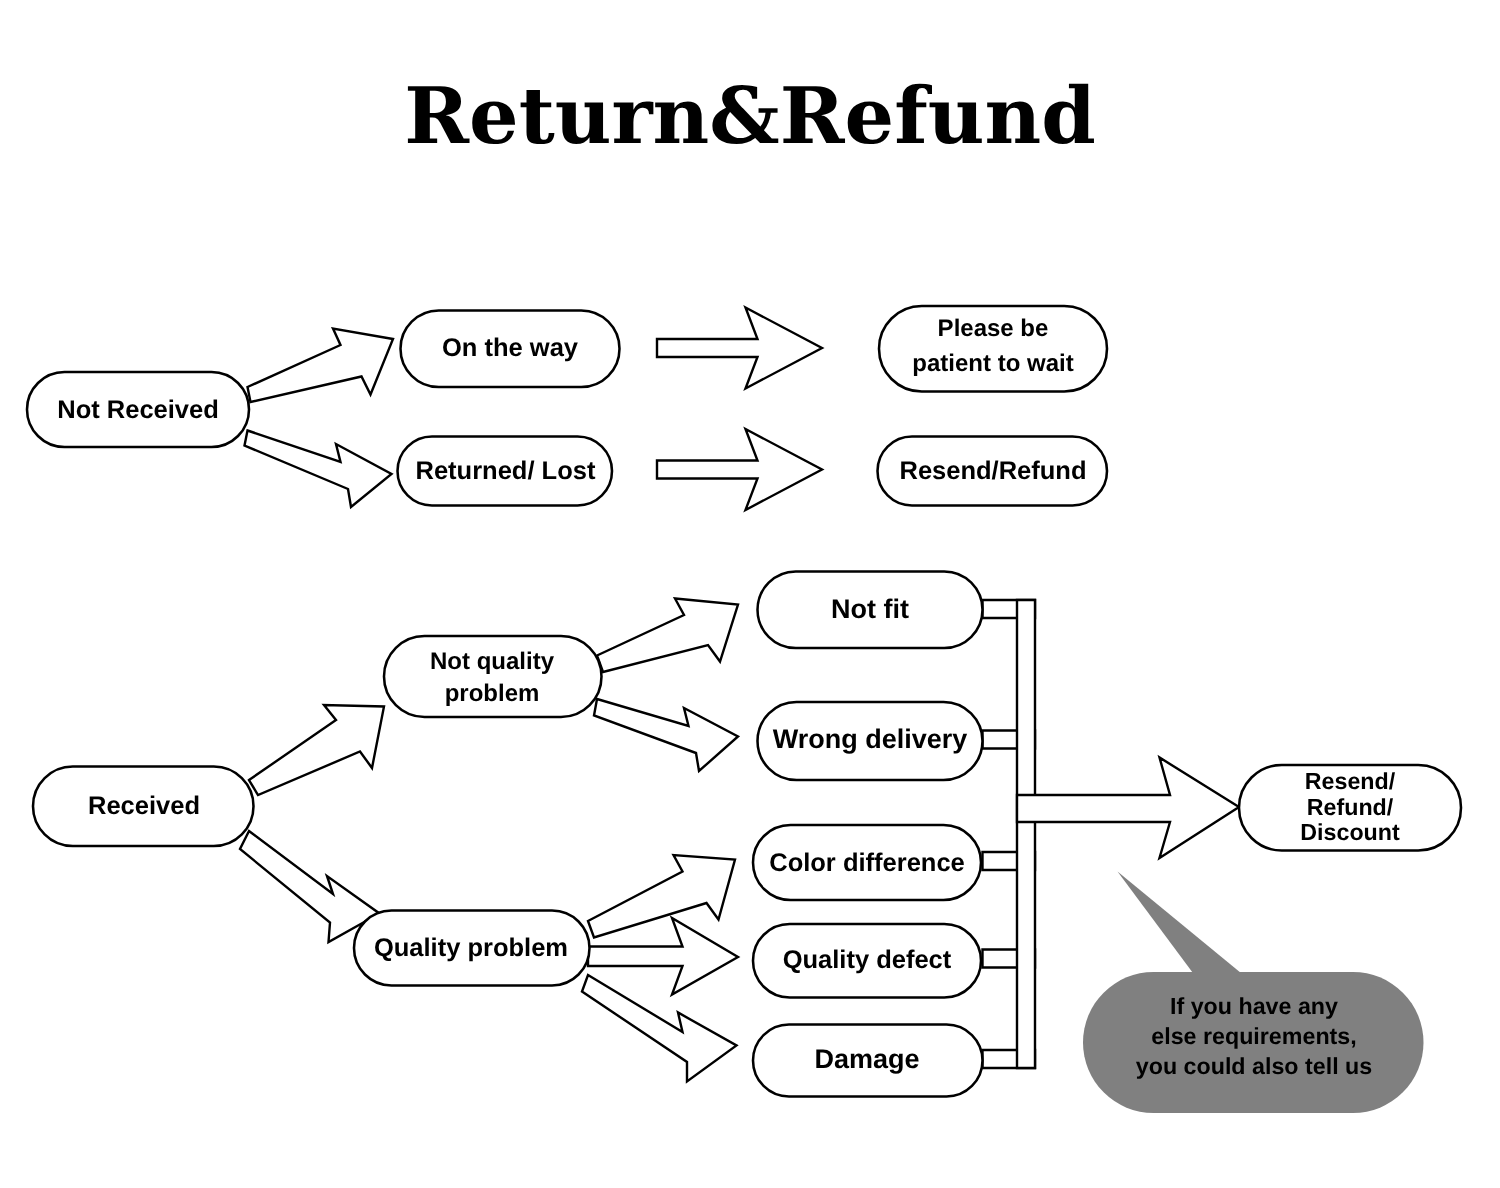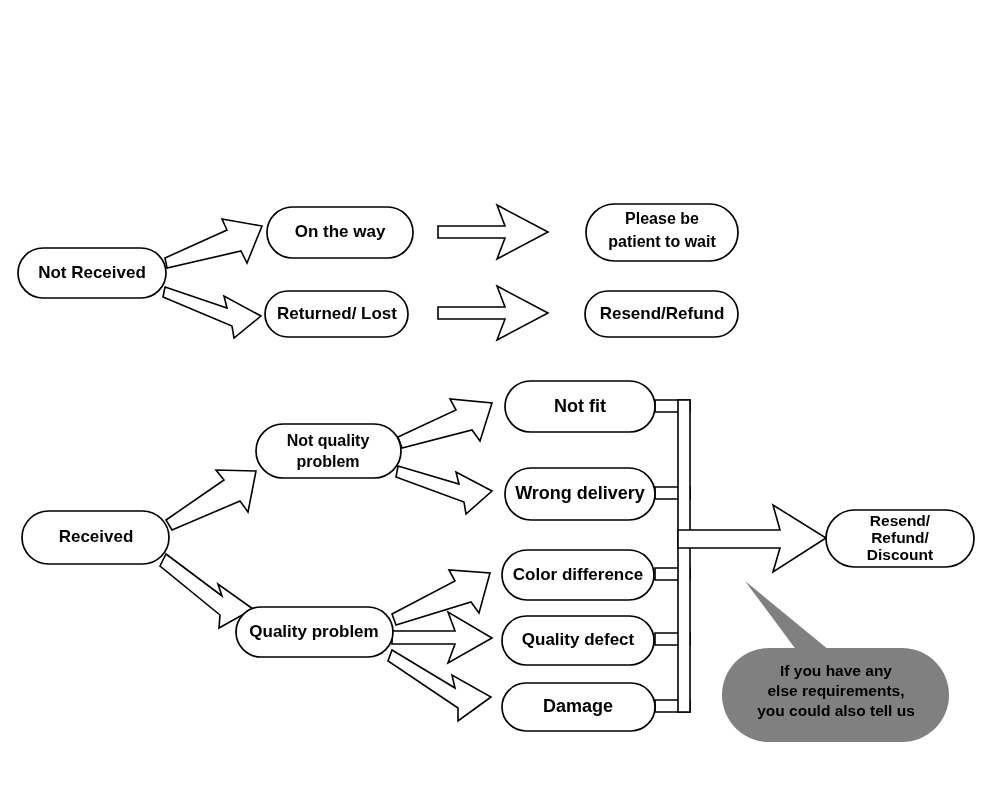--- a/index.html
+++ b/index.html
@@ -75,20 +75,21 @@
     text-anchor: middle;
     dominant-baseline: middle;
     font-size: 15.5px;
   }
 </style>
 </head>
 <body>
 
 <div id="diagram-root">
 
+  <div class="page-title">Return&amp;Refund</div>
 
   <svg class="flow" viewBox="0 0 1000 792" xmlns="http://www.w3.org/2000/svg">
 
     <g>
       <path class="arrow-shape" d="M 165,258 L 227,230 L 222,219 L 262,226 L 247,263 L 241,251 L 167,268 Z"></path>
     </g>
 
     <g>
       <path class="arrow-shape" d="M 165,287 L 227,308 L 224,296 L 261,316 L 234,338 L 232,326 L 163,297 Z"></path>
     </g>

